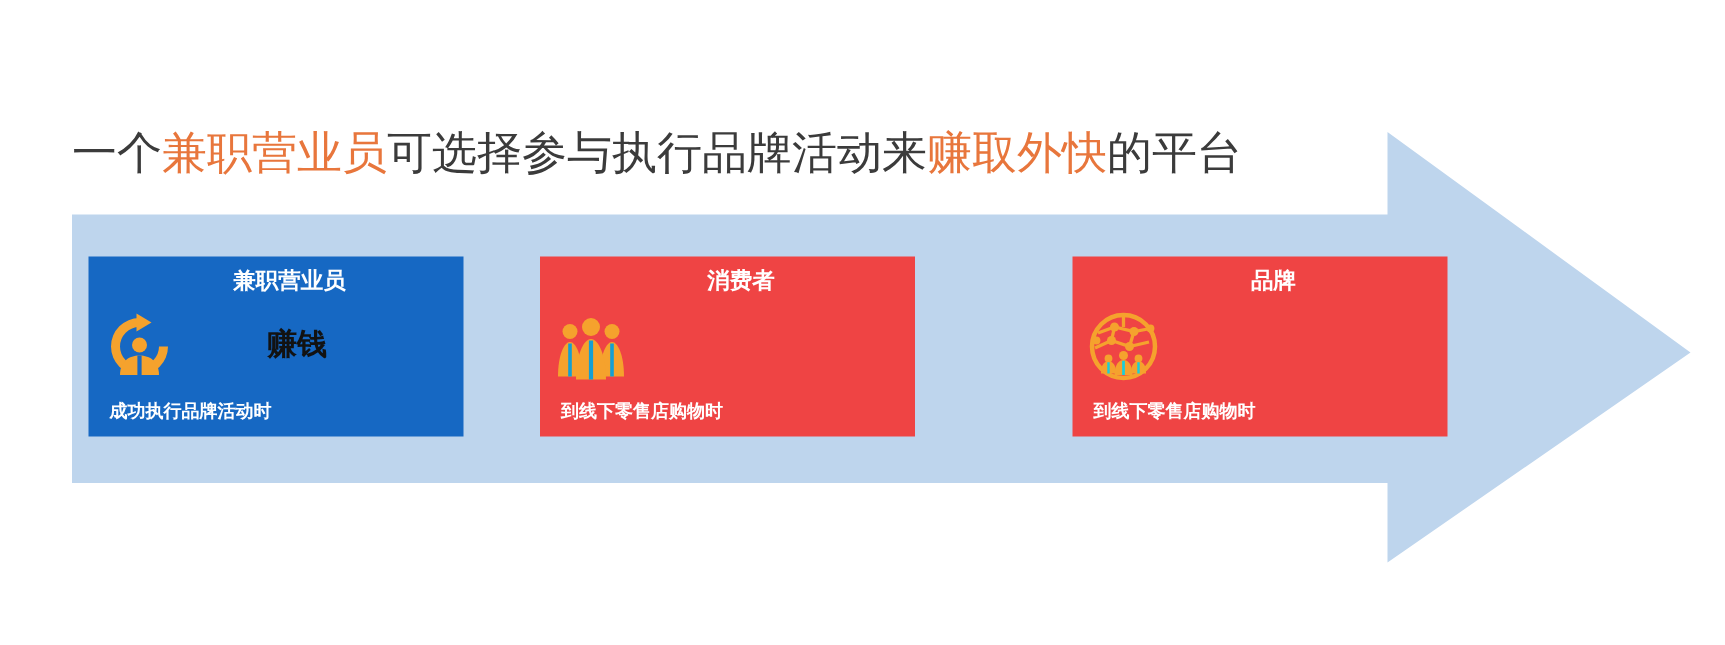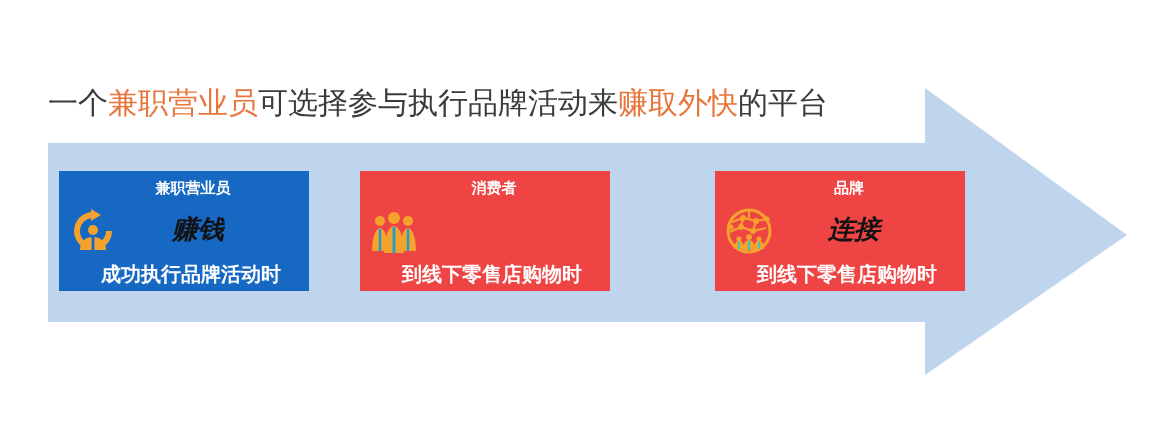--- a/index.html
+++ b/index.html
@@ -77,35 +77,33 @@
     padding-left: 18px;
     box-sizing: border-box;
   }
   .card-main {
     position: absolute;
     top: 44px;
     left: 0;
     right: 0;
     text-align: center;
     color: #121212;
-    font-size: 26px;
+    font-size: 20px;
     line-height: 30px;
     font-weight: bold;
     padding-left: 28px;
     box-sizing: border-box;
-    font-style: italic;
   }
   .card-foot {
     position: absolute;
     bottom: 6px;
     left: 0;
     right: 0;
-    text-align: center;
     color: #FFFFFF;
-    font-size: 20px;
+    font-size: 12px;
     line-height: 22px;
     font-weight: bold;
     padding-left: 14px;
     box-sizing: border-box;
   }
 
   .card-icon {
     position: absolute;
     left: 8px;
     top: 34px;
@@ -199,17 +197,16 @@
           <circle cx="36" cy="34" r="2.6"></circle>
           <path d="M31 44 C31 38 33 36 36 36 C39 36 41 38 41 44 Z"></path>
         </g>
         <g fill="#18CEDB">
           <rect x="15.2" y="36.5" width="1.6" height="7.5"></rect>
           <rect x="25.1" y="35.5" width="1.8" height="9.5"></rect>
           <rect x="35.2" y="36.5" width="1.6" height="7.5"></rect>
         </g>
       </svg>
     </div>
-    <div class="card-main">连接</div>
     <div class="card-foot">到线下零售店购物时</div>
   </div>
 
 </div>
 
 </body></html>

